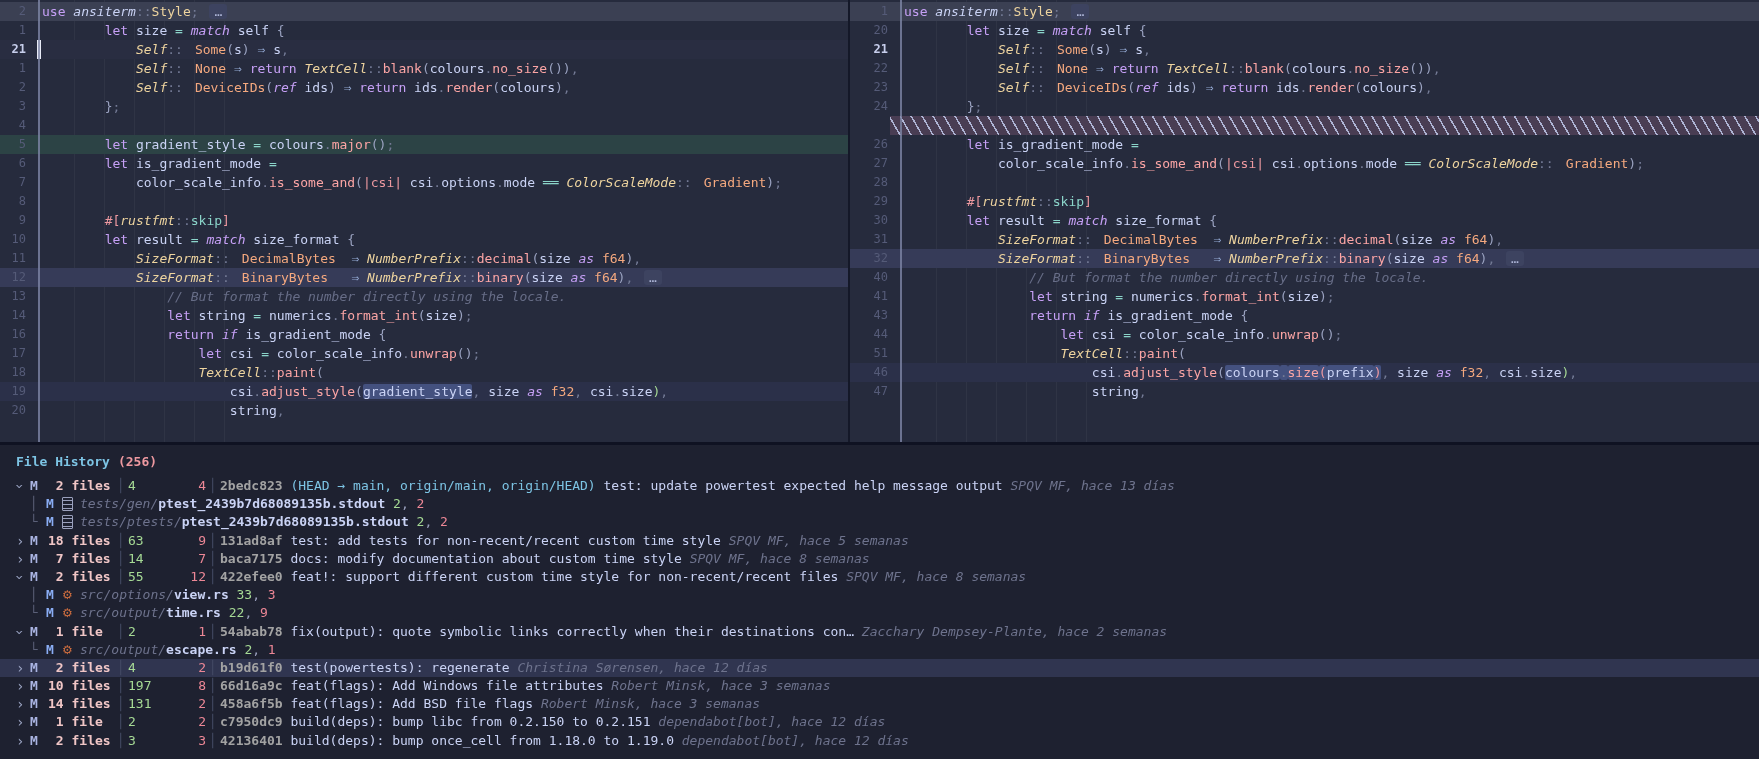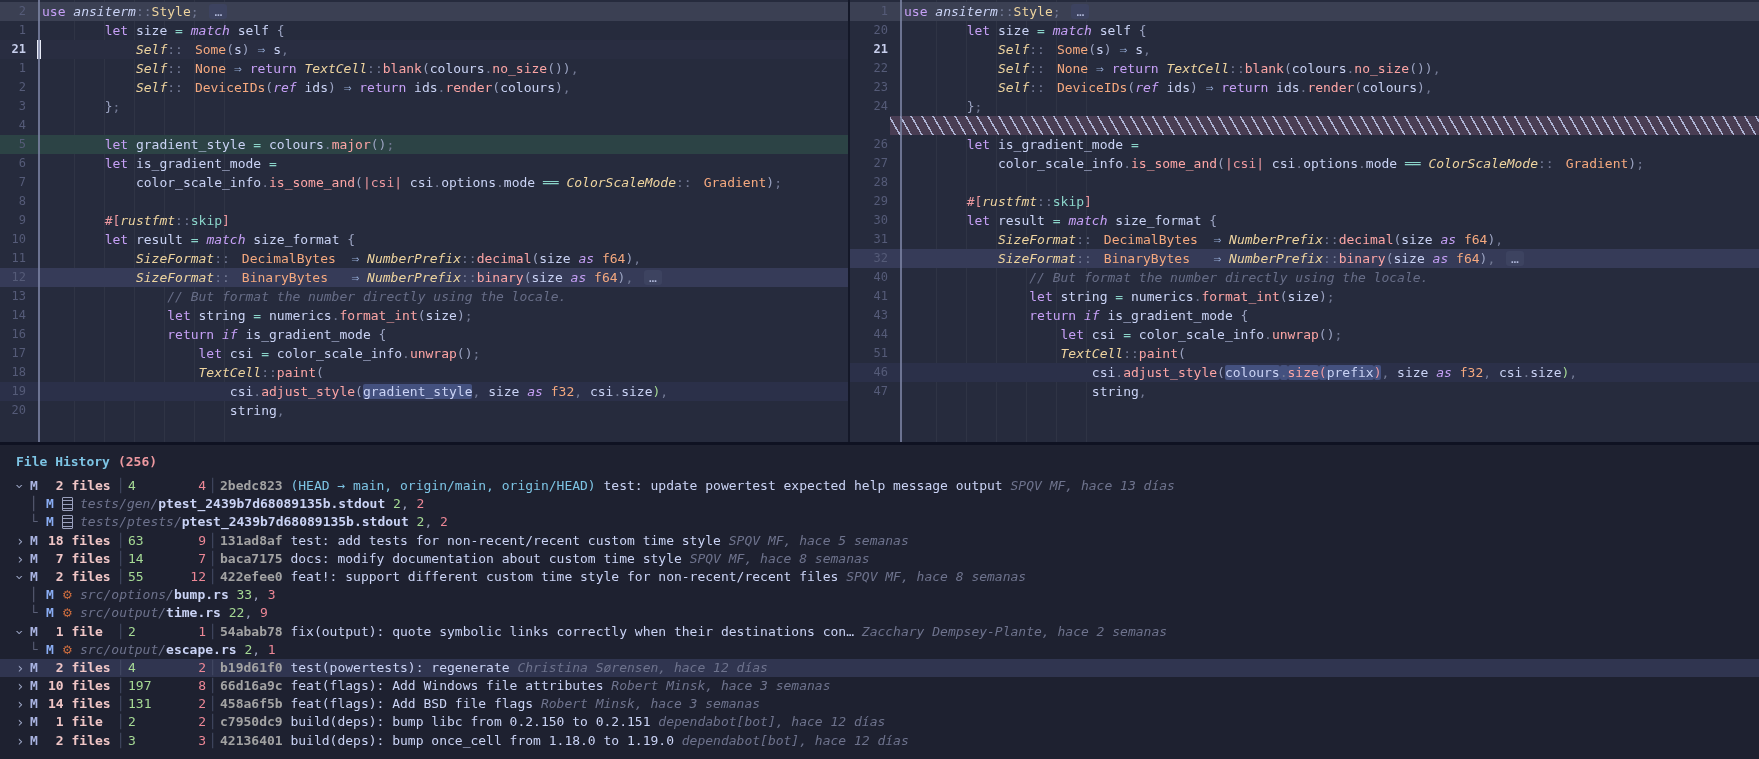--- a/index.html
+++ b/index.html
@@ -277,21 +277,21 @@
     <div class="phead">
       <span class="pt">File History</span><span class="pc">(256)</span>
     </div>
     <div id="hist-rows">
         <div class="hrow"><span class="chev open"><span>›</span></span><span class="st">M</span><span class="files"> 2 files</span><span class="sep">│</span><span class="stats"><i class="ins">4</i><i class="del">4</i></span><span class="sep">│</span><span class="hash">2bedc823 </span><span class="refs">(HEAD → main, origin/main, origin/HEAD) </span><span class="msg">test: update powertest expected help message output </span><span class="meta">SPQV MF, hace 13 días</span></div>
         <div class="hrow file"><span class="sp"> </span><span class="tree">│</span><span class="stc">M</span><span class="fico"><span class="doc"></span></span><span class="dir">tests/gen/</span><span class="fname">ptest_2439b7d68089135b.stdout </span><span class="fstat"><span class="ins">2</span><span class="p2">, </span><span class="del">2</span></span></div>
         <div class="hrow file"><span class="sp"> </span><span class="tree">└</span><span class="stc">M</span><span class="fico"><span class="doc"></span></span><span class="dir">tests/ptests/</span><span class="fname">ptest_2439b7d68089135b.stdout </span><span class="fstat"><span class="ins">2</span><span class="p2">, </span><span class="del">2</span></span></div>
         <div class="hrow"><span class="chev"><span>›</span></span><span class="st">M</span><span class="files">18 files</span><span class="sep">│</span><span class="stats"><i class="ins">63</i><i class="del">9</i></span><span class="sep">│</span><span class="hash">131ad8af </span><span class="msg">test: add tests for non-recent/recent custom time style </span><span class="meta">SPQV MF, hace 5 semanas</span></div>
         <div class="hrow"><span class="chev"><span>›</span></span><span class="st">M</span><span class="files"> 7 files</span><span class="sep">│</span><span class="stats"><i class="ins">14</i><i class="del">7</i></span><span class="sep">│</span><span class="hash">baca7175 </span><span class="msg">docs: modify documentation about custom time style </span><span class="meta">SPQV MF, hace 8 semanas</span></div>
         <div class="hrow"><span class="chev open"><span>›</span></span><span class="st">M</span><span class="files"> 2 files</span><span class="sep">│</span><span class="stats"><i class="ins">55</i><i class="del">12</i></span><span class="sep">│</span><span class="hash">422efee0 </span><span class="msg">feat!: support different custom time style for non-recent/recent files </span><span class="meta">SPQV MF, hace 8 semanas</span></div>
-        <div class="hrow file"><span class="sp"> </span><span class="tree">│</span><span class="stc">M</span><span class="fico"><span class="rs">⚙</span></span><span class="dir">src/options/</span><span class="fname">bump.rs </span><span class="fstat"><span class="ins">33</span><span class="p2">, </span><span class="del">3</span></span></div>
+        <div class="hrow file"><span class="sp"> </span><span class="tree">│</span><span class="stc">M</span><span class="fico"><span class="rs">⚙</span></span><span class="dir">src/options/</span><span class="fname">view.rs </span><span class="fstat"><span class="ins">33</span><span class="p2">, </span><span class="del">3</span></span></div>
         <div class="hrow file"><span class="sp"> </span><span class="tree">└</span><span class="stc">M</span><span class="fico"><span class="rs">⚙</span></span><span class="dir">src/output/</span><span class="fname">time.rs </span><span class="fstat"><span class="ins">22</span><span class="p2">, </span><span class="del">9</span></span></div>
         <div class="hrow"><span class="chev open"><span>›</span></span><span class="st">M</span><span class="files"> 1 file </span><span class="sep">│</span><span class="stats"><i class="ins">2</i><i class="del">1</i></span><span class="sep">│</span><span class="hash">54abab78 </span><span class="msg">fix(output): quote symbolic links correctly when their destinations con… </span><span class="meta">Zacchary Dempsey-Plante, hace 2 semanas</span></div>
         <div class="hrow file"><span class="sp"> </span><span class="tree">└</span><span class="stc">M</span><span class="fico"><span class="rs">⚙</span></span><span class="dir">src/output/</span><span class="fname">escape.rs </span><span class="fstat"><span class="ins">2</span><span class="p2">, </span><span class="del">1</span></span></div>
         <div class="hrow sel"><span class="chev"><span>›</span></span><span class="st">M</span><span class="files"> 2 files</span><span class="sep">│</span><span class="stats"><i class="ins">4</i><i class="del">2</i></span><span class="sep">│</span><span class="hash">b19d61f0 </span><span class="msg">test(powertests): regenerate </span><span class="meta">Christina Sørensen, hace 12 días</span></div>
         <div class="hrow"><span class="chev"><span>›</span></span><span class="st">M</span><span class="files">10 files</span><span class="sep">│</span><span class="stats"><i class="ins">197</i><i class="del">8</i></span><span class="sep">│</span><span class="hash">66d16a9c </span><span class="msg">feat(flags): Add Windows file attributes </span><span class="meta">Robert Minsk, hace 3 semanas</span></div>
         <div class="hrow"><span class="chev"><span>›</span></span><span class="st">M</span><span class="files">14 files</span><span class="sep">│</span><span class="stats"><i class="ins">131</i><i class="del">2</i></span><span class="sep">│</span><span class="hash">458a6f5b </span><span class="msg">feat(flags): Add BSD file flags </span><span class="meta">Robert Minsk, hace 3 semanas</span></div>
         <div class="hrow"><span class="chev"><span>›</span></span><span class="st">M</span><span class="files"> 1 file </span><span class="sep">│</span><span class="stats"><i class="ins">2</i><i class="del">2</i></span><span class="sep">│</span><span class="hash">c7950dc9 </span><span class="msg">build(deps): bump libc from 0.2.150 to 0.2.151 </span><span class="meta">dependabot[bot], hace 12 días</span></div>
         <div class="hrow"><span class="chev"><span>›</span></span><span class="st">M</span><span class="files"> 2 files</span><span class="sep">│</span><span class="stats"><i class="ins">3</i><i class="del">3</i></span><span class="sep">│</span><span class="hash">42136401 </span><span class="msg">build(deps): bump once_cell from 1.18.0 to 1.19.0 </span><span class="meta">dependabot[bot], hace 12 días</span></div>
       </div>
   </div>

